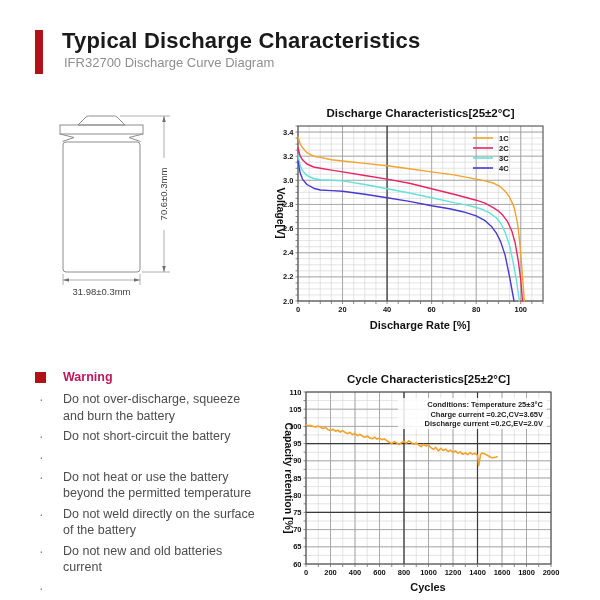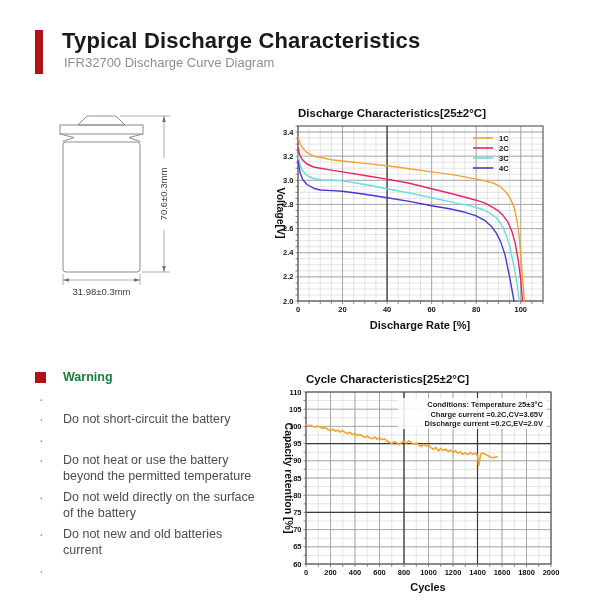--- a/index.html
+++ b/index.html
@@ -9,28 +9,28 @@
   .accent-bar{position:absolute;left:35px;top:10px;width:8px;height:44px;background:var(--accent,#B01217);}
   .page-title{position:absolute;left:62px;top:8px;font-size:22px;font-weight:bold;color:#1a1a1a;letter-spacing:.2px;}
   .page-subtitle{position:absolute;left:64px;top:35px;font-size:13px;color:#8f8f8f;}
   
   .battery-fig{position:absolute;left:30px;top:84px;}
   .dim-text{font:9.5px "Liberation Sans",sans-serif;fill:#3f3f3f;}
   
   .warning{position:absolute;left:35px;top:350px;width:245px;}
   .whead{display:flex;align-items:center;}
   .wsquare{width:11px;height:11px;background:var(--accent,#B01217);margin-right:17px;flex:none;}
-  .wtitle{font-size:12.5px;font-weight:bold;color:#15803d;}
+  .wtitle{font-size:12.5px;font-weight:bold;color:#be185d;}
   .wlist{margin:7px 0 0 0;padding:0;list-style:none;}
   .witem{display:flex;margin-bottom:4px;}
   .wbullet{width:24px;padding-left:4px;color:#8a8a8a;font-size:14px;line-height:16px;flex:none;}
   .wtext{width:200px;font-size:12.5px;line-height:16.5px;color:#4d4d4d;}
   
   .chart{position:absolute;}
-  .chart-title{height:15px;line-height:15px;width:245px;margin-left:30px;
+  .chart-title{height:15px;line-height:15px;width:245px;margin-left:30px;text-align:center;
                font-size:11.5px;font-weight:bold;color:#111;}
   .tick{font:bold 7.5px "Liberation Sans",sans-serif;fill:#111;}
   .anno{font:bold 7.5px "Liberation Sans",sans-serif;fill:#222;}
   .axis-label{font:bold 11px "Liberation Sans",sans-serif;fill:#111;}
   .ylab{font:bold 10.5px "Liberation Sans",sans-serif;}
 </style>
 </head>
 <body>
 
 <div class="page">
@@ -235,20 +235,21 @@
   </div>
 
   <div class="warning">
     <div class="whead">
       <span class="wsquare"></span>
       <span class="wtitle">Warning</span>
     </div>
     <ul class="wlist" id="warning-list">
         <li class="witem">
           <span class="wbullet">·</span>
+          <span class="wtext">Do not over-discharge, squeeze and burn the battery</span>
         </li>
         <li class="witem">
           <span class="wbullet">·</span>
           <span class="wtext">Do not short-circuit the battery</span>
         </li>
         <li class="witem">
           <span class="wbullet">·</span>
         </li>
         <li class="witem">
           <span class="wbullet">·</span>

